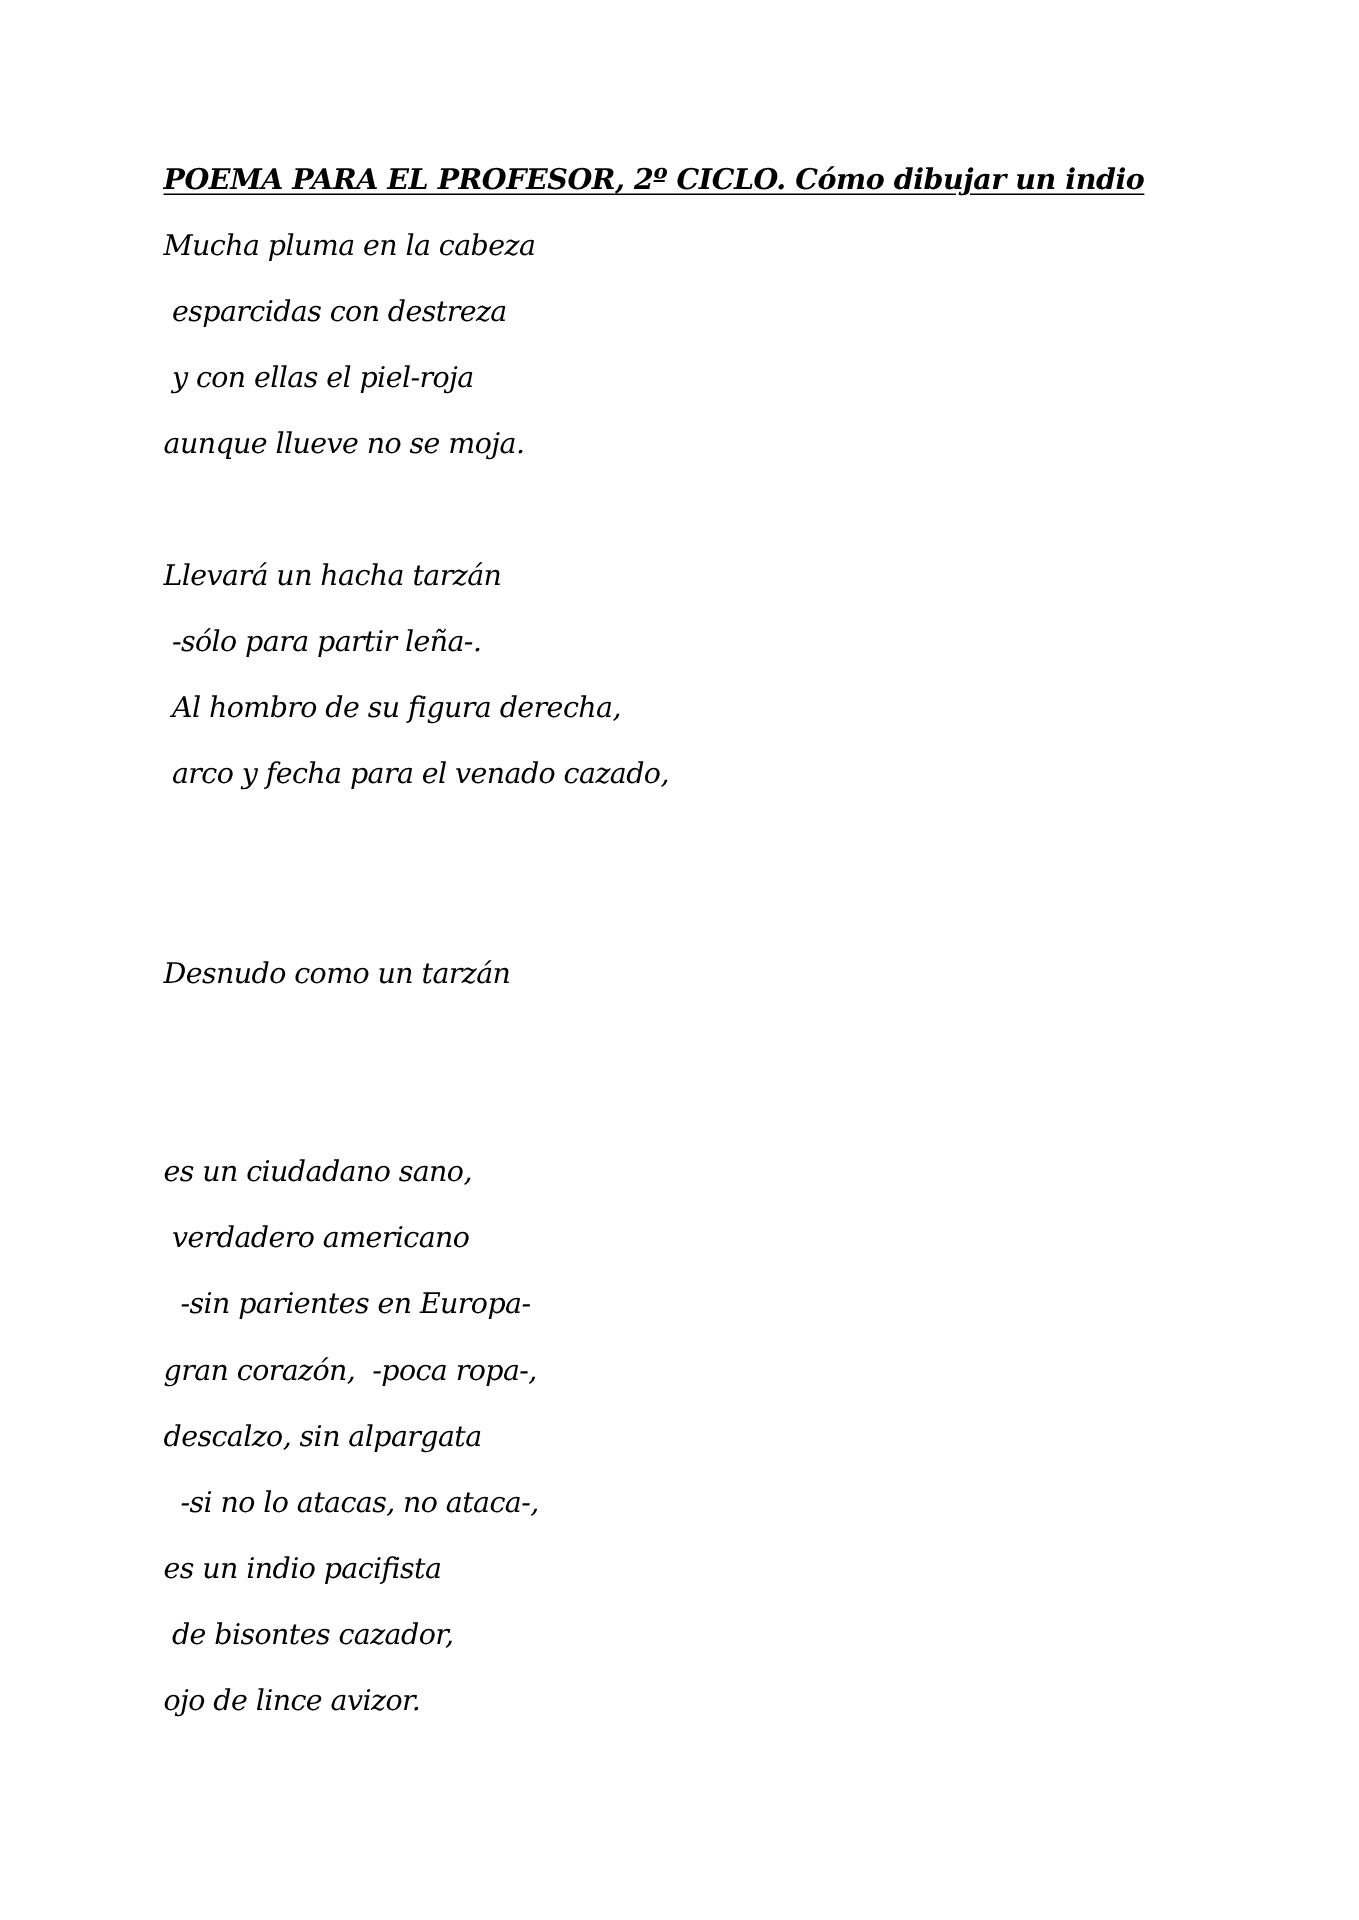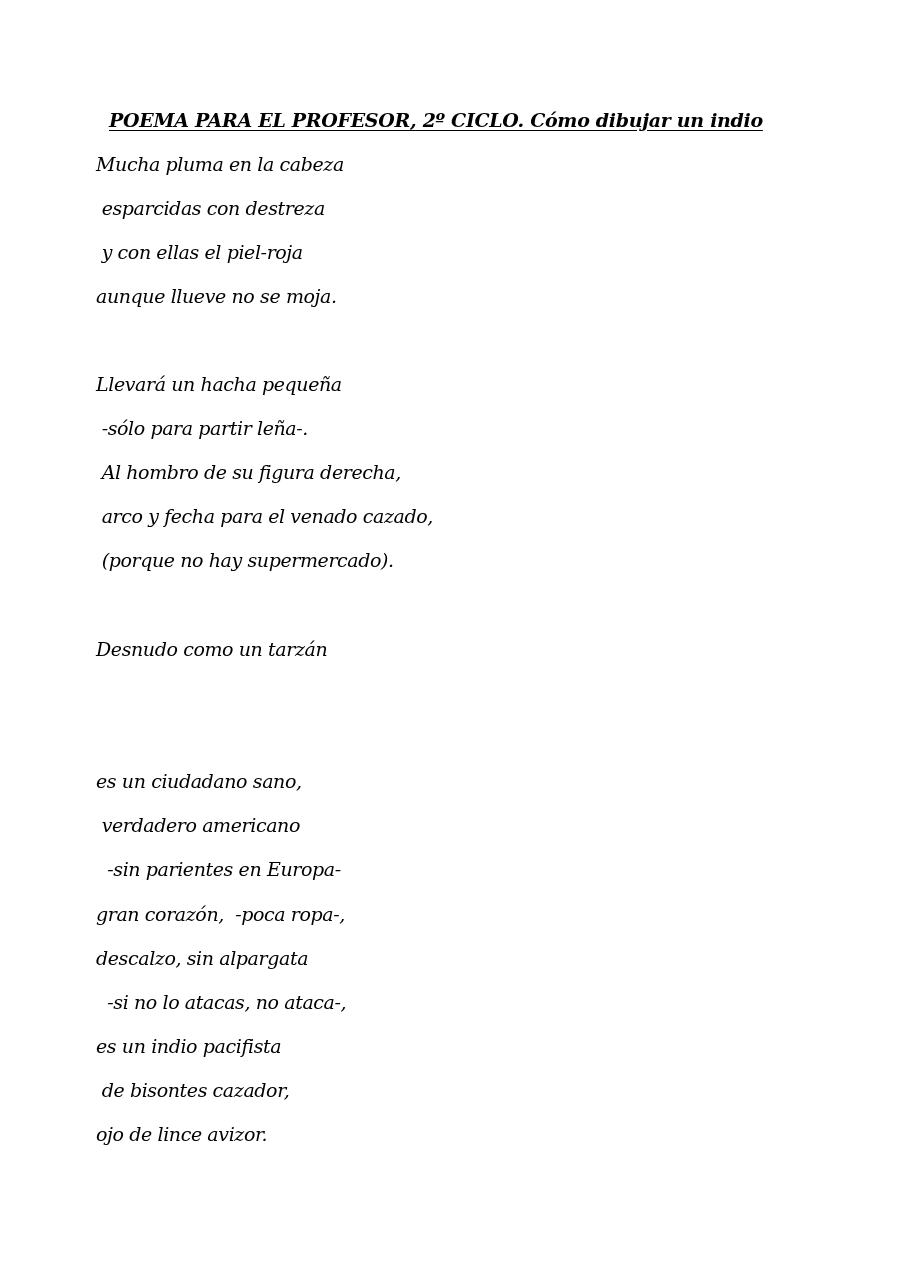--- a/index.html
+++ b/index.html
@@ -30,21 +30,21 @@
       font-weight: bold;
       font-size: 19px;
       line-height: 24px;
       text-decoration: underline;
       text-underline-offset: 3px;
       white-space: nowrap;
       letter-spacing: -0.3px;
     }
     .line {
       position: absolute;
-      left: 96px;
+      left: 109px;
       font-family: "DejaVu Serif", "Liberation Serif", serif;
       font-style: italic;
       font-size: 19px;
       line-height: 24px;
       white-space: pre;
       letter-spacing: -0.4px;
       text-align: right;
     }
   </style>
 </head>
@@ -52,25 +52,24 @@
 
 <div class="page">
 
   <div class="title">POEMA PARA EL PROFESOR, 2º CICLO. Cómo dibujar un indio</div>
 
   <div class="line" style="top:152px">Mucha pluma en la cabeza</div>
   <div class="line" style="top:196px"> esparcidas con destreza</div>
   <div class="line" style="top:240px"> y con ellas el piel-roja</div>
   <div class="line" style="top:284px">aunque llueve no se moja.</div>
 
-  <div class="line" style="top:372px">Llevará un hacha pequeña</div>
+  <div class="line" style="top:372px">Llevará un hacha tarzán</div>
   <div class="line" style="top:416px"> -sólo para partir leña-.</div>
   <div class="line" style="top:504px"> arco y fecha para el venado cazado,</div>
   <div class="line" style="top:460px"> Al hombro de su figura derecha,</div>
-  <div class="line" style="top:548px"> (porque no hay supermercado).</div>
 
   <div class="line" style="top:637px">Desnudo como un tarzán</div>
   <div class="line" style="top:769px">es un ciudadano sano,</div>
   <div class="line" style="top:813px"> verdadero americano</div>
   <div class="line" style="top:857px">  -sin parientes en Europa-</div>
   <div class="line" style="top:902px">gran corazón,  -poca ropa-,</div>
   <div class="line" style="top:946px">descalzo, sin alpargata</div>
   <div class="line" style="top:990px">  -si no lo atacas, no ataca-,</div>
   <div class="line" style="top:1034px">es un indio pacifista</div>
   <div class="line" style="top:1078px"> de bisontes cazador,</div>

